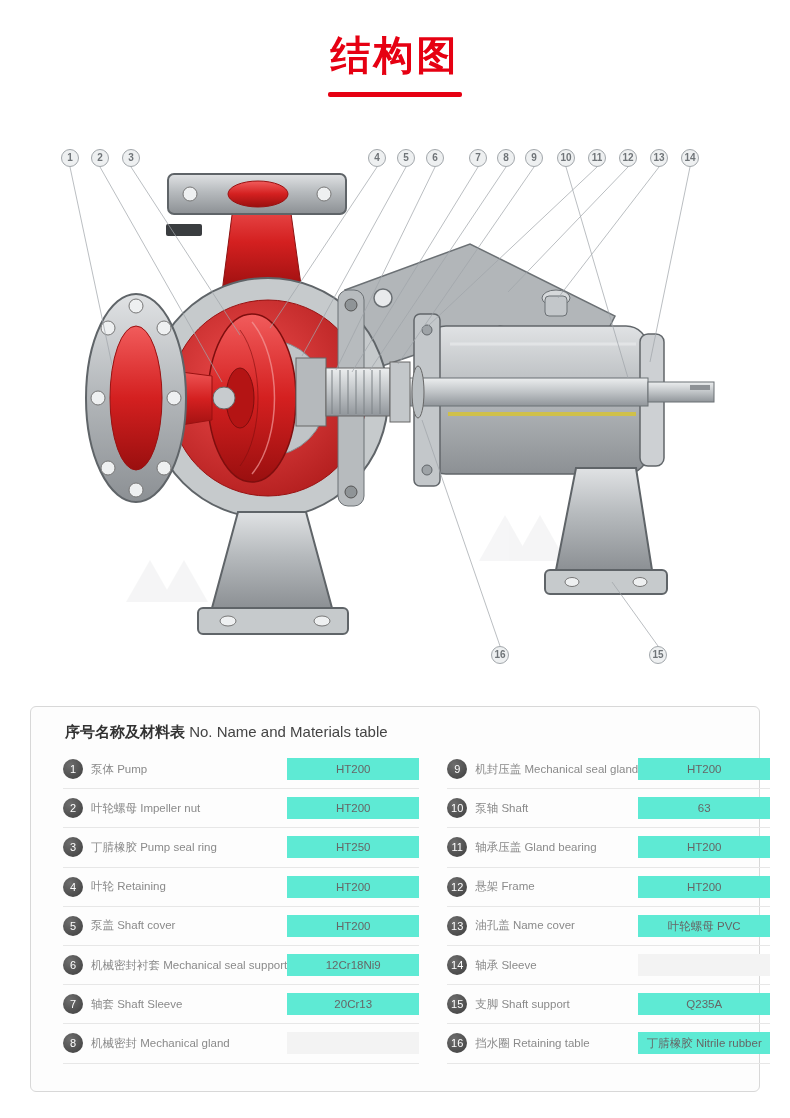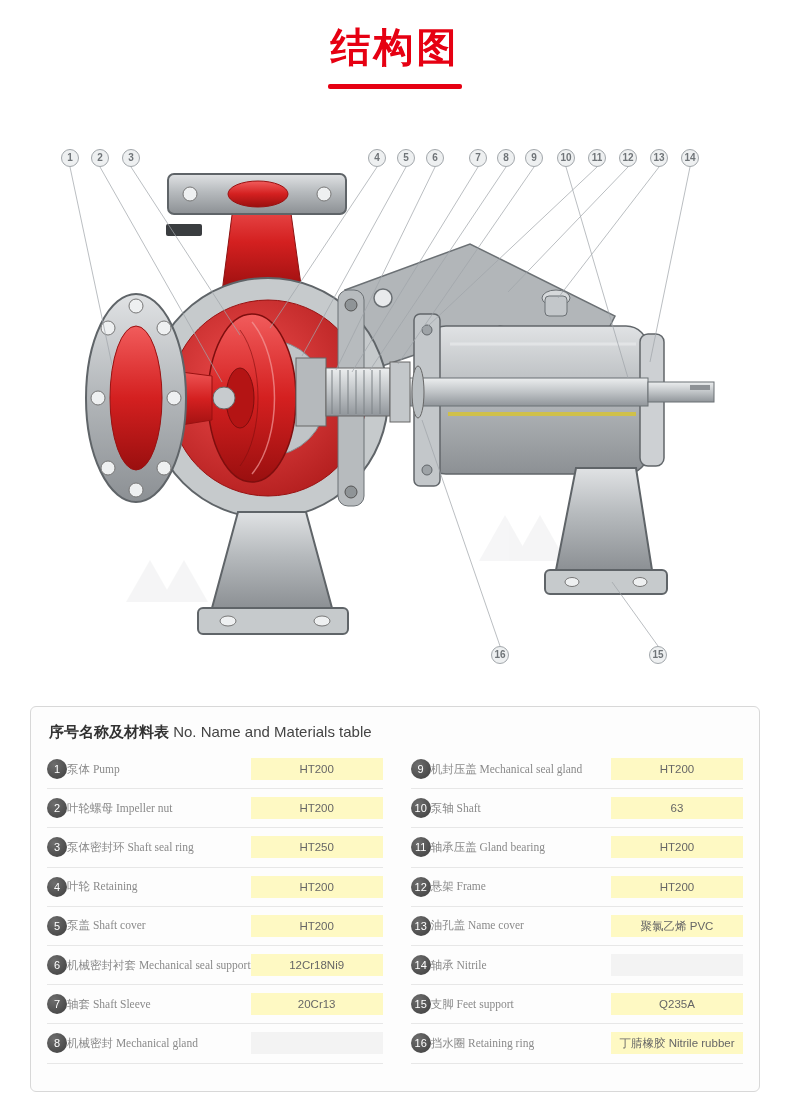--- a/index.html
+++ b/index.html
@@ -1,54 +1,54 @@
 <!DOCTYPE html>
 <html><head>
 <meta charset="utf-8">
 <style>
   * { margin:0; padding:0; box-sizing:border-box; }
   html,body { background:#fff; }
   body {
     width:790px; height:1118px; position:relative; overflow:hidden;
     font-family:"Liberation Sans","DejaVu Sans",sans-serif;
   }
-  .header { padding-top:20px; text-align:center; }
+  .header { padding-top:28px; text-align:center; }
   .page-title { font-size:40px; font-weight:bold; color:#e60012; letter-spacing:3px; }
   .title-underline { width:134px; height:5px; background:#e60012; margin:9px auto 0; border-radius:2px; }
 
   .diagram { position:absolute; left:0; top:130px; width:790px; height:570px; }
   .diagram svg { position:absolute; left:0; top:0; }
   .callout {
     position:absolute; width:18px; height:18px; border-radius:50%;
     background:#eef0f1; border:1px solid #a2a7ab; color:#6f7478;
     font-size:10px; line-height:16px; text-align:center; font-weight:bold;
   }
 
   .materials {
     position:absolute; left:30px; top:706px; width:730px; height:386px;
     border:1px solid #d8d8d8; border-radius:6px; background:#fdfdfd;
-    padding:12px 16px 0 16px;
+    padding:12px 16px 0 32px;
   }
   .materials-header { font-size:15px; color:#333; margin:4px 0 8px 2px; }
   .materials-header .cn { font-weight:bold; }
   .materials-header .en { font-weight:normal; color:#444; }
   .cols { display:flex; gap:28px; }
   .col { flex:1; }
   .mrow {
     display:flex; align-items:center; height:39.2px;
     border-bottom:1px solid #e7e7e7;
   }
   .badge {
     flex:none; width:20px; height:20px; border-radius:50%;
     background:radial-gradient(circle at 35% 30%, #6e6e6e, #3d3d3d);
     color:#fff; font-size:11px; line-height:20px; text-align:center;
   }
-  .row-name { flex:1; font-size:11.5px; color:#8a8a8a; white-space:nowrap; overflow:hidden;font-family:Liberation Serif, serif; }
+  .row-name { flex:1; margin-left:8px; font-size:11.5px; color:#8a8a8a; white-space:nowrap; overflow:hidden; }
   .mat {
-    flex:none; width:132px; height:22px; background:#fef9c3;
+    flex:none; width:132px; height:22px; background:#5eead4;
     color:#666; font-size:11.5px; line-height:22px; text-align:center;
   }
   .mat.empty { background:#f3f3f3; }
 </style>
 </head>
 <body>
 
 <div class="header">
   <div class="page-title">结构图</div>
   <div class="title-underline"></div>
@@ -228,21 +228,21 @@
   </div>
 
   <div class="mrow">
     <span class="badge">2</span>
     <span class="row-name">叶轮螺母 Impeller nut</span>
     <span class="mat">HT200</span>
   </div>
 
   <div class="mrow">
     <span class="badge">3</span>
-    <span class="row-name">泵体密封环 Shaft seal ring</span>
+    <span class="row-name">丁腈橡胶 Pump seal ring</span>
     <span class="mat">HT250</span>
   </div>
 
   <div class="mrow">
     <span class="badge">4</span>
     <span class="row-name">叶轮 Retaining</span>
     <span class="mat">HT200</span>
   </div>
 
   <div class="mrow">
@@ -290,35 +290,35 @@
 
   <div class="mrow">
     <span class="badge">12</span>
     <span class="row-name">悬架 Frame</span>
     <span class="mat">HT200</span>
   </div>
 
   <div class="mrow">
     <span class="badge">13</span>
     <span class="row-name">油孔盖 Name cover</span>
-    <span class="mat">聚氯乙烯 PVC</span>
+    <span class="mat">叶轮螺母 PVC</span>
   </div>
 
   <div class="mrow">
     <span class="badge">14</span>
-    <span class="row-name">轴承 Nitrile</span>
+    <span class="row-name">轴承 Sleeve</span>
     <span class="mat empty"></span>
   </div>
 
   <div class="mrow">
     <span class="badge">15</span>
-    <span class="row-name">支脚 Feet support</span>
+    <span class="row-name">支脚 Shaft support</span>
     <span class="mat">Q235A</span>
   </div>
 
   <div class="mrow">
     <span class="badge">16</span>
-    <span class="row-name">挡水圈 Retaining ring</span>
+    <span class="row-name">挡水圈 Retaining table</span>
     <span class="mat">丁腈橡胶 Nitrile rubber</span>
   </div>
 </div>
   </div>
 </section>
 
 </body></html>

